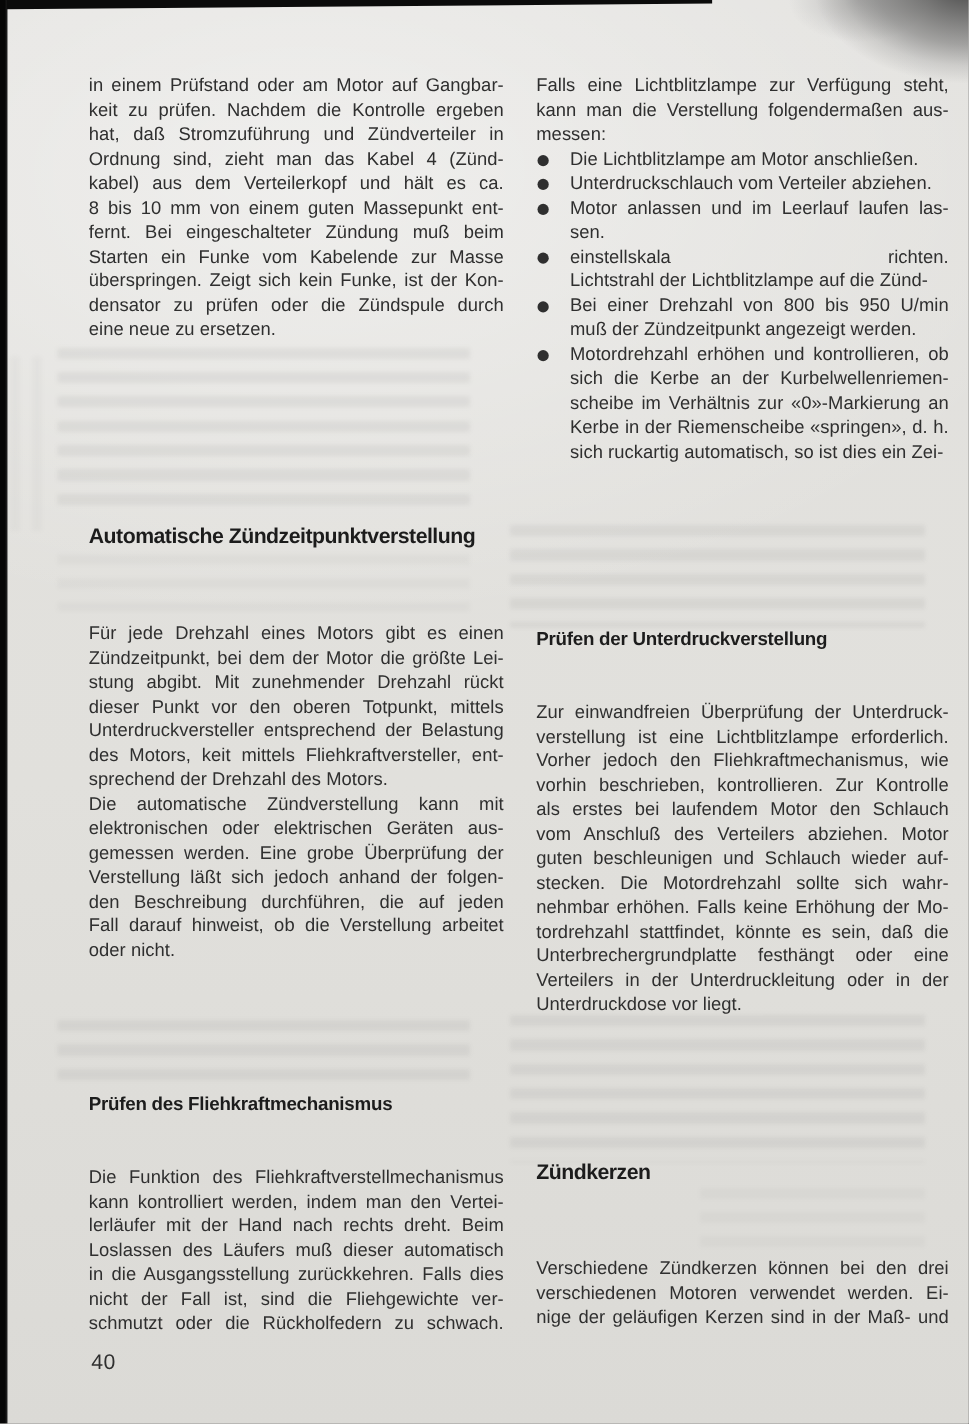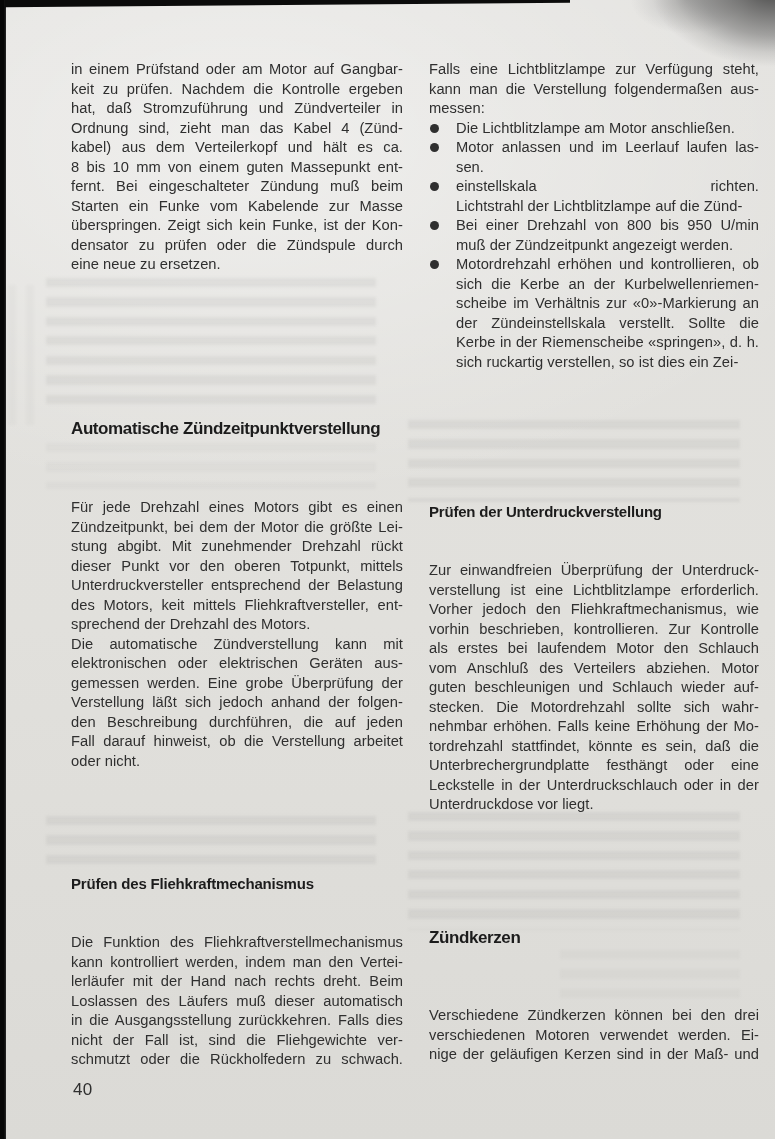--- a/index.html
+++ b/index.html
@@ -133,20 +133,28 @@
           </span>
           <div class="bullet-lines lines-block">
             <div class="tline">Die Lichtblitzlampe am Motor anschließen.</div>
           </div>
         </div>
         <div class="bullet-item">
           <span class="bullet-marker">
             <span class="dot"></span>
           </span>
           <div class="bullet-lines lines-block">
+            <div class="tline">Unterdruckschlauch vom Verteiler abziehen.</div>
+          </div>
+        </div>
+        <div class="bullet-item">
+          <span class="bullet-marker">
+            <span class="dot"></span>
+          </span>
+          <div class="bullet-lines lines-block">
             <div class="tline">Motor anlassen und im Leerlauf laufen las-</div>
             <div class="tline">sen.</div>
           </div>
         </div>
         <div class="bullet-item">
           <span class="bullet-marker">
             <span class="dot"></span>
           </span>
           <div class="bullet-lines lines-block">
             <div class="tline">einstellskala richten.</div>
@@ -163,43 +171,42 @@
           </div>
         </div>
         <div class="bullet-item">
           <span class="bullet-marker">
             <span class="dot"></span>
           </span>
           <div class="bullet-lines lines-block">
             <div class="tline">Motordrehzahl erhöhen und kontrollieren, ob</div>
             <div class="tline">sich die Kerbe an der Kurbelwellenriemen-</div>
             <div class="tline">scheibe im Verhältnis zur «0»-Markierung an</div>
-            <div class="tline">der Zündeinstellskala verstellt. Sollte die</div>
             <div class="tline">Kerbe in der Riemenscheibe «springen», d. h.</div>
-            <div class="tline">sich ruckartig verstellen, so ist dies ein Zei-</div>
+            <div class="tline">sich ruckartig automatisch, so ist dies ein Zei-</div>
           </div>
         </div>
       </div>
   </div>
 
   <div class="abs h-minor" style="left:410px; top:502px;">Prüfen der Unterdruckverstellung</div>
 
   <div class="abs body-text lines-block" style="left:410px; top:561px; width:330px;">
       <div class="tline">Zur einwandfreien Überprüfung der Unterdruck-</div>
       <div class="tline">verstellung ist eine Lichtblitzlampe erforderlich.</div>
       <div class="tline">Vorher jedoch den Fliehkraftmechanismus, wie</div>
       <div class="tline">vorhin beschrieben, kontrollieren. Zur Kontrolle</div>
       <div class="tline">als erstes bei laufendem Motor den Schlauch</div>
       <div class="tline">vom Anschluß des Verteilers abziehen. Motor</div>
       <div class="tline">guten beschleunigen und Schlauch wieder auf-</div>
       <div class="tline">stecken. Die Motordrehzahl sollte sich wahr-</div>
       <div class="tline">nehmbar erhöhen. Falls keine Erhöhung der Mo-</div>
       <div class="tline">tordrehzahl stattfindet, könnte es sein, daß die</div>
       <div class="tline">Unterbrechergrundplatte festhängt oder eine</div>
-      <div class="tline">Leckstelle in der Unterdruckschlauch oder in der</div>
+      <div class="tline">Verteilers in der Unterdruckleitung oder in der</div>
       <div class="tline">Unterdruckdose vor liegt.</div>
     </div>
 
   <div class="abs h-major" style="left:410px; top:927px;">Zündkerzen</div>
 
   <div class="abs body-text lines-block fill-last" style="left:410px; top:1006px; width:330px;">
       <div class="tline">Verschiedene Zündkerzen können bei den drei</div>
       <div class="tline">verschiedenen Motoren verwendet werden. Ei-</div>
       <div class="tline">nige der geläufigen Kerzen sind in der Maß- und</div>
     </div>

